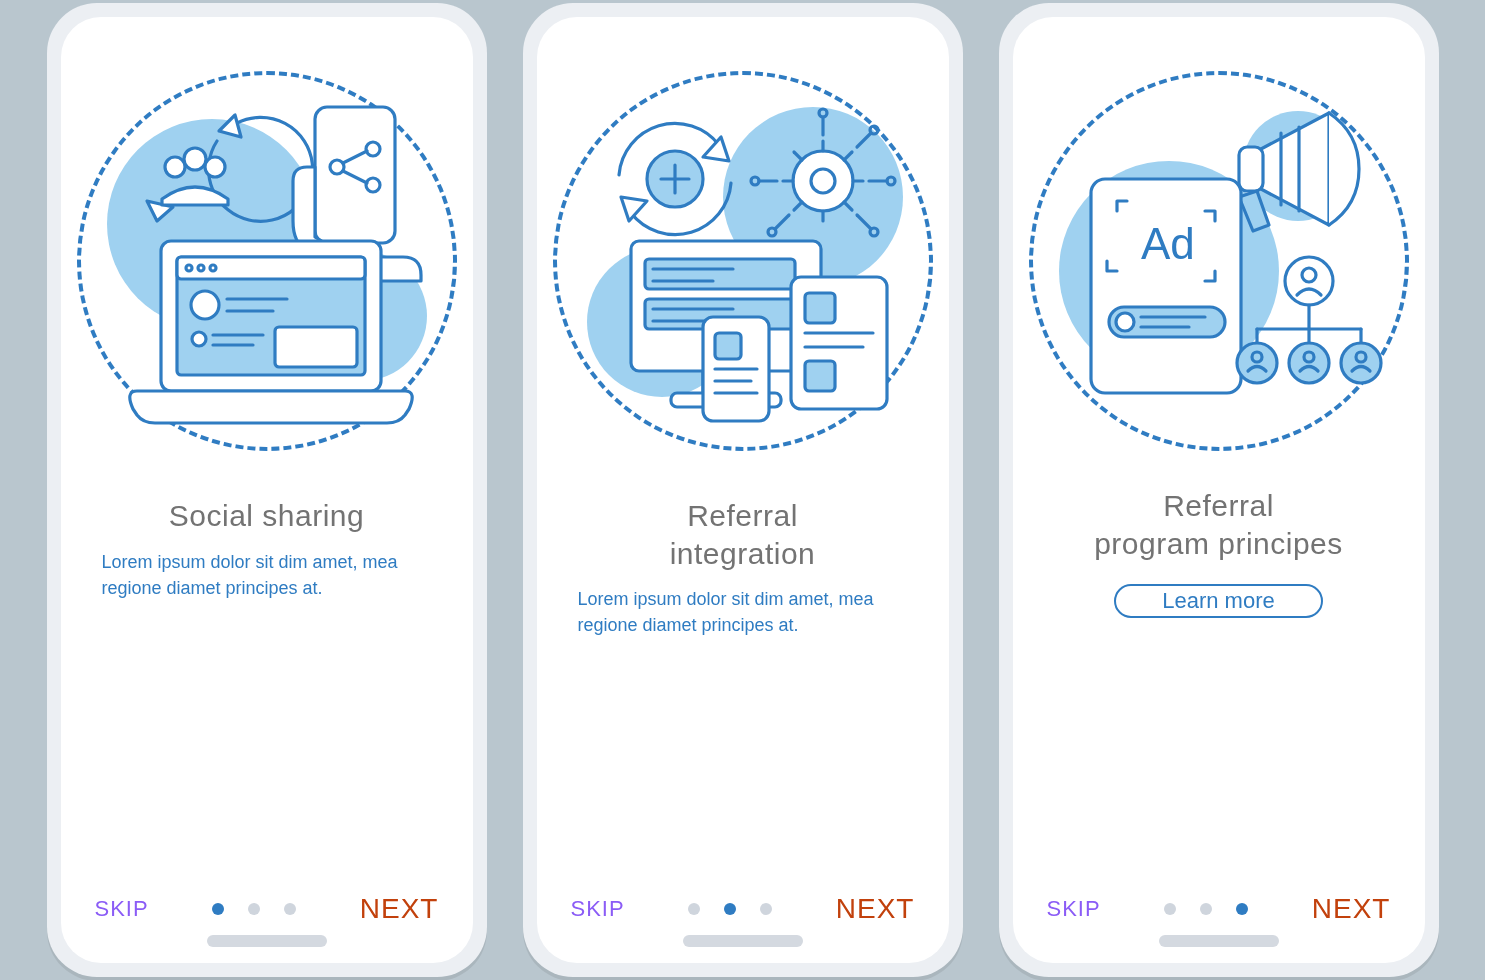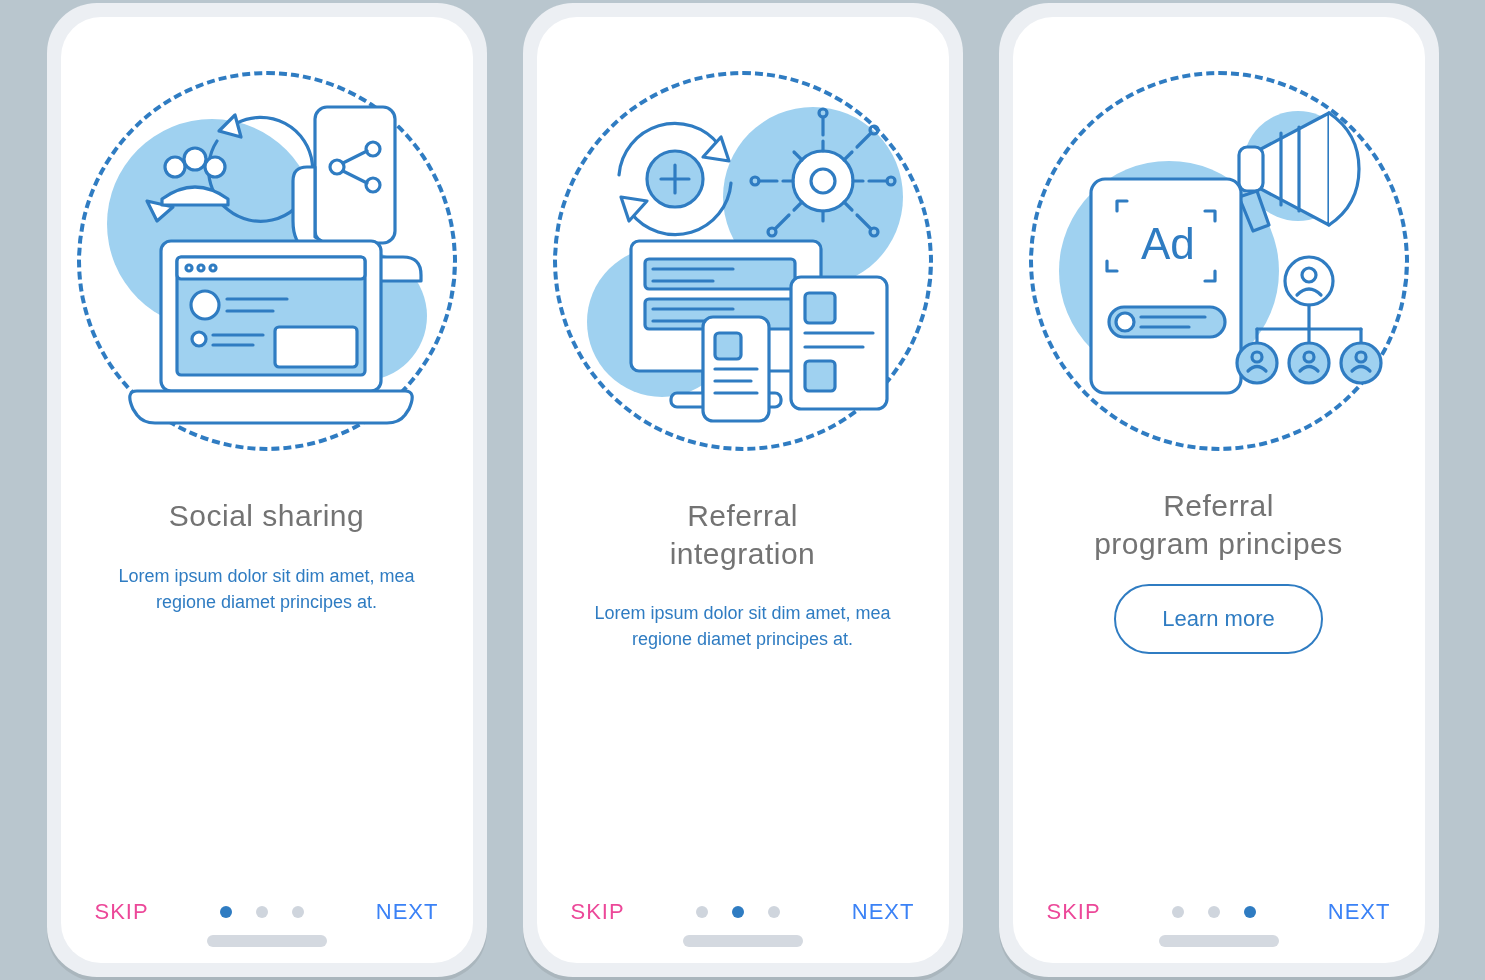--- a/index.html
+++ b/index.html
@@ -64,47 +64,46 @@
   .title {
     margin-top: 46px;
     font-size: 30px;
     color: #737373;
     text-align: center;
     line-height: 1.25;
     font-weight: 400;
     letter-spacing: 0.5px;
   }
   .body {
-    margin-top: 28px;
+    margin-top: 14px;
     font-size: 18px;
     color: #2f7cc2;
-    text-align: center;
     line-height: 1.45;
     max-width: 330px;
   }
   .learn {
     margin-top: 22px;
     border: 2.5px solid #2f7cc2;
     color: #2f7cc2;
     background: transparent;
     border-radius: 999px;
-    padding: 20px 46px;
+    padding: 2px 46px;
     font-size: 22px;
     cursor: pointer;
   }
   .footer {
     margin-top: auto;
     width: 100%;
     display: flex;
     align-items: center;
     justify-content: space-between;
     padding: 0 6px 8px 6px;
   }
-  .skip { color: #ec4899; font-size: 22px; letter-spacing: 1px; cursor: pointer; }
-  .next { color: #3b82f6; font-size: 22px; letter-spacing: 1px; cursor: pointer; }
+  .skip { color: #8b5cf6; font-size: 22px; letter-spacing: 1px; cursor: pointer; }
+  .next { color: #c2410c; font-size: 28px; letter-spacing: 1px; cursor: pointer; }
   .dots { display: flex; gap: 24px; }
   .pdot { width: 12px; height: 12px; border-radius: 50%; background: #cfd5dd; }
   .pdot.active { background: #2f7cc2; }
   .homebar {
     position: absolute;
     bottom: 30px;
     left: 50%;
     transform: translateX(-50%);
     width: 120px;
     height: 12px;

